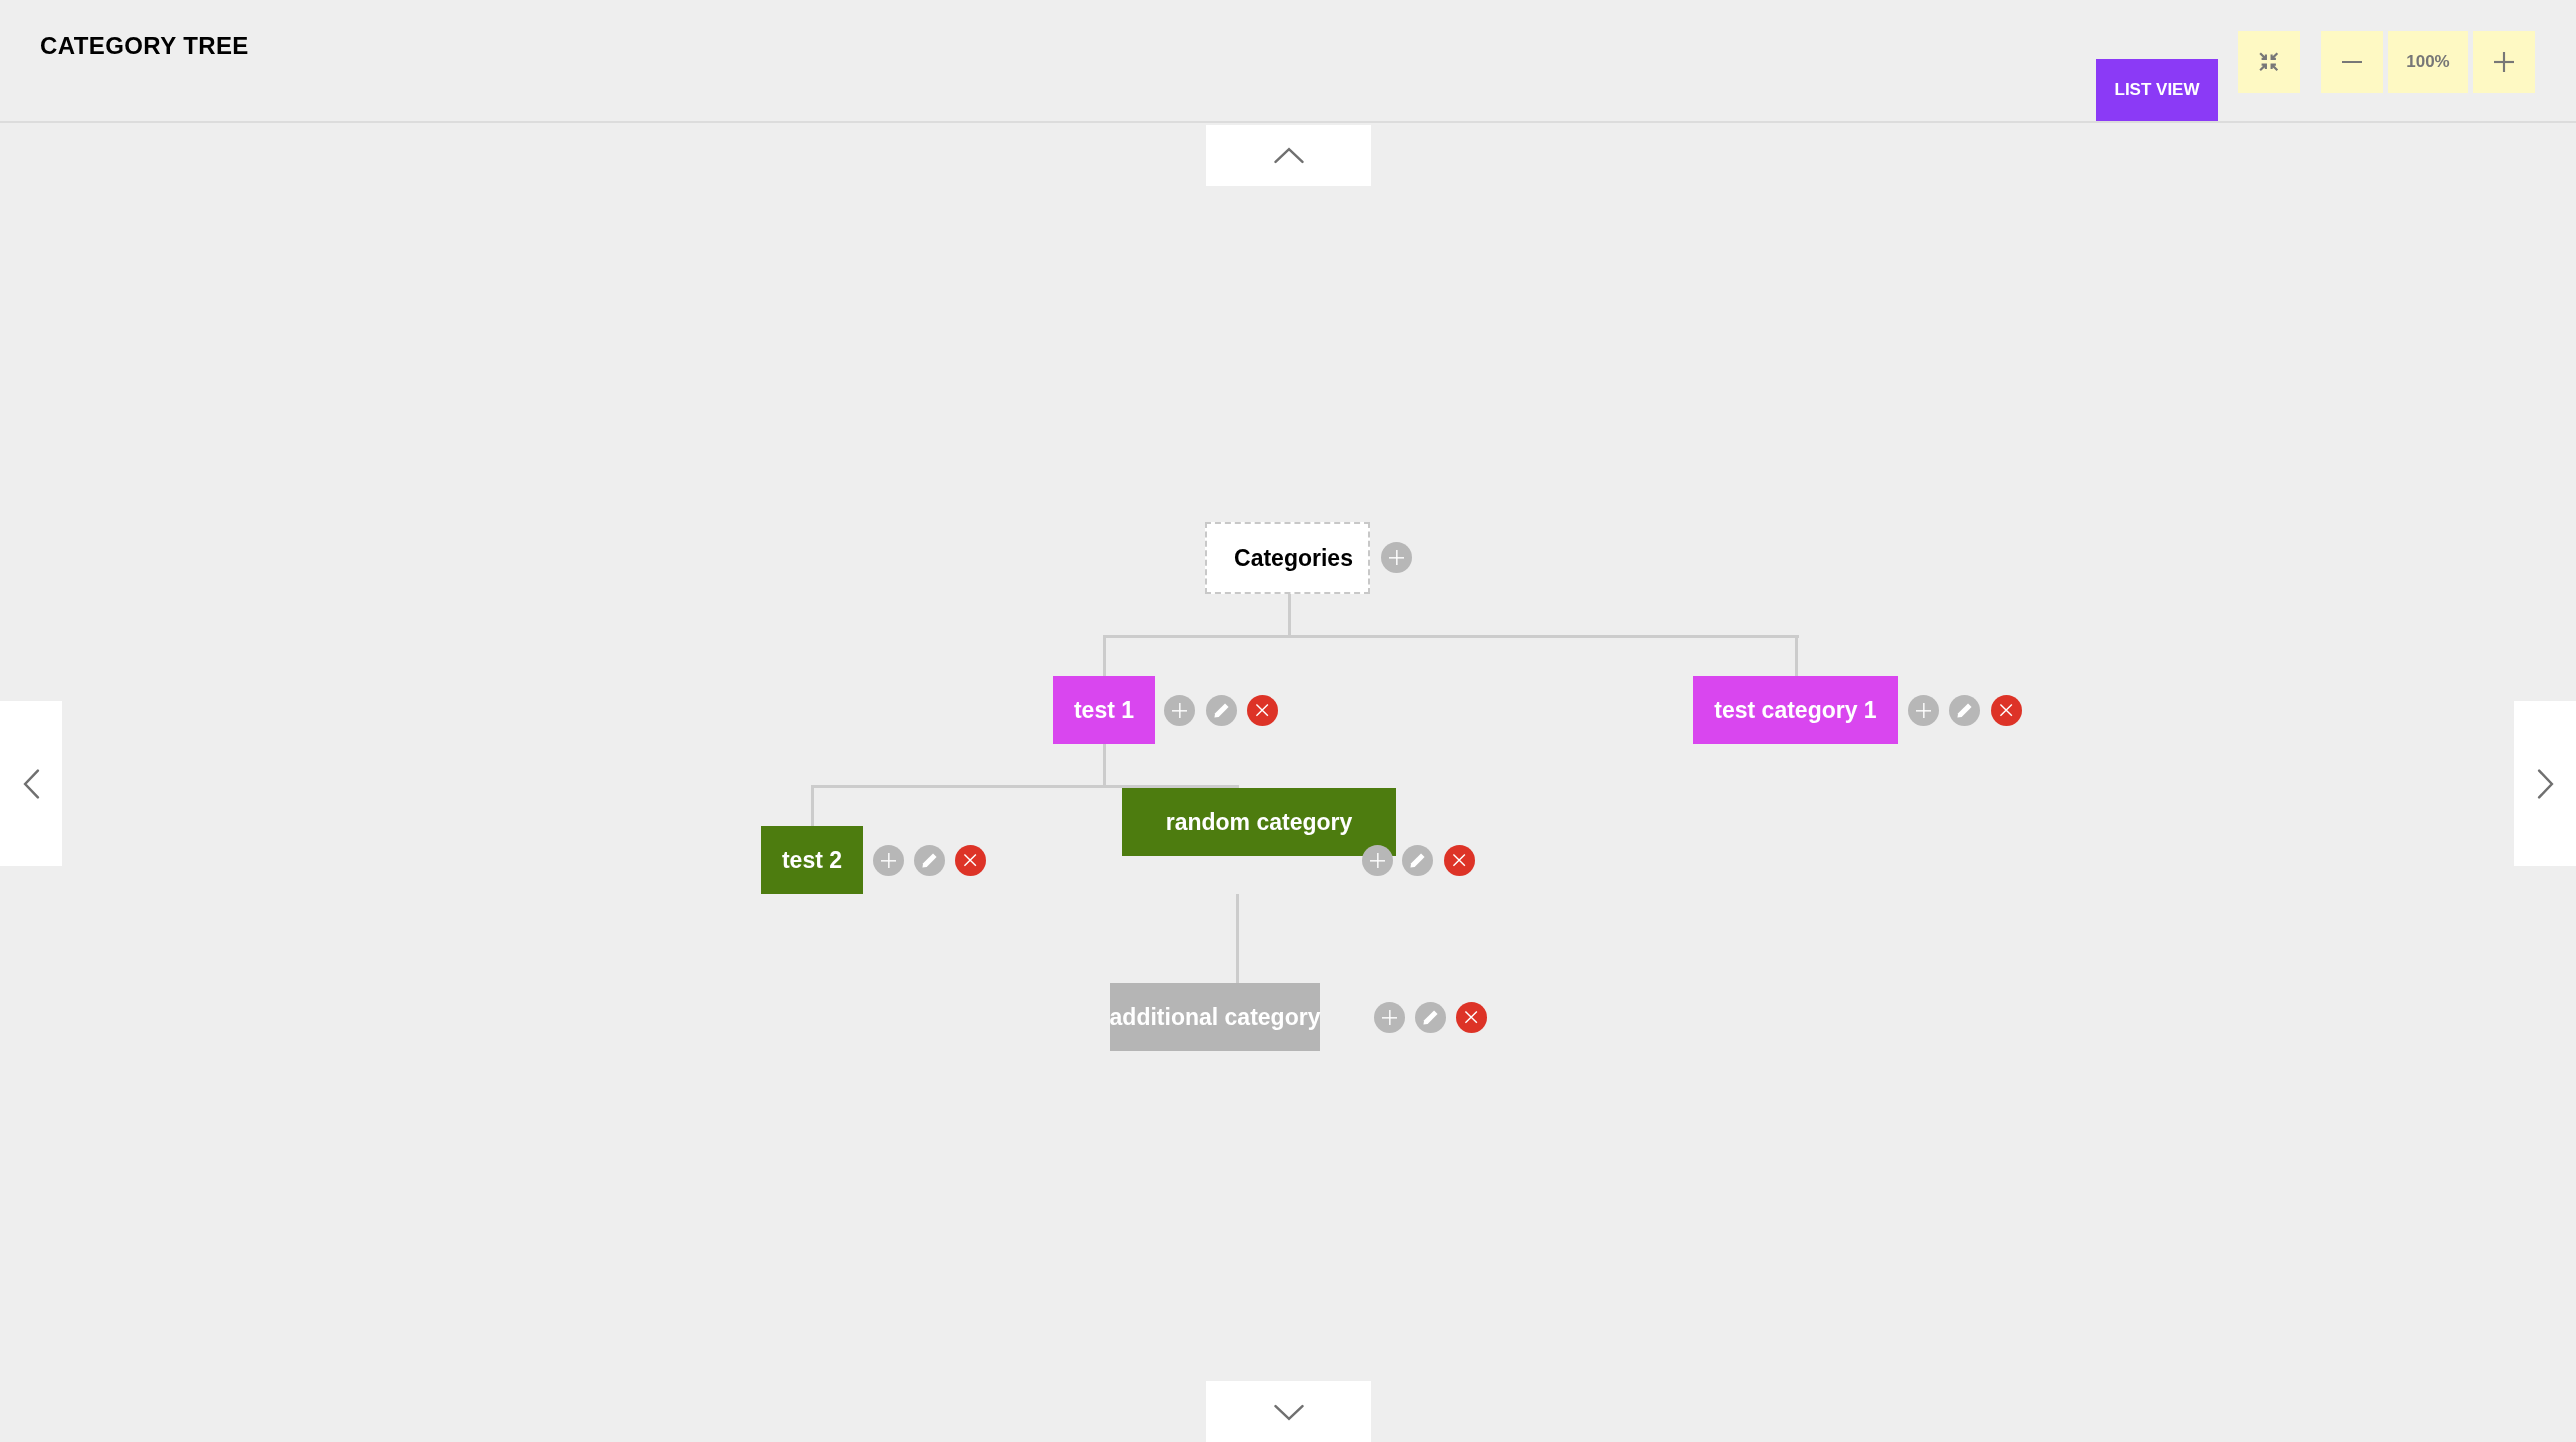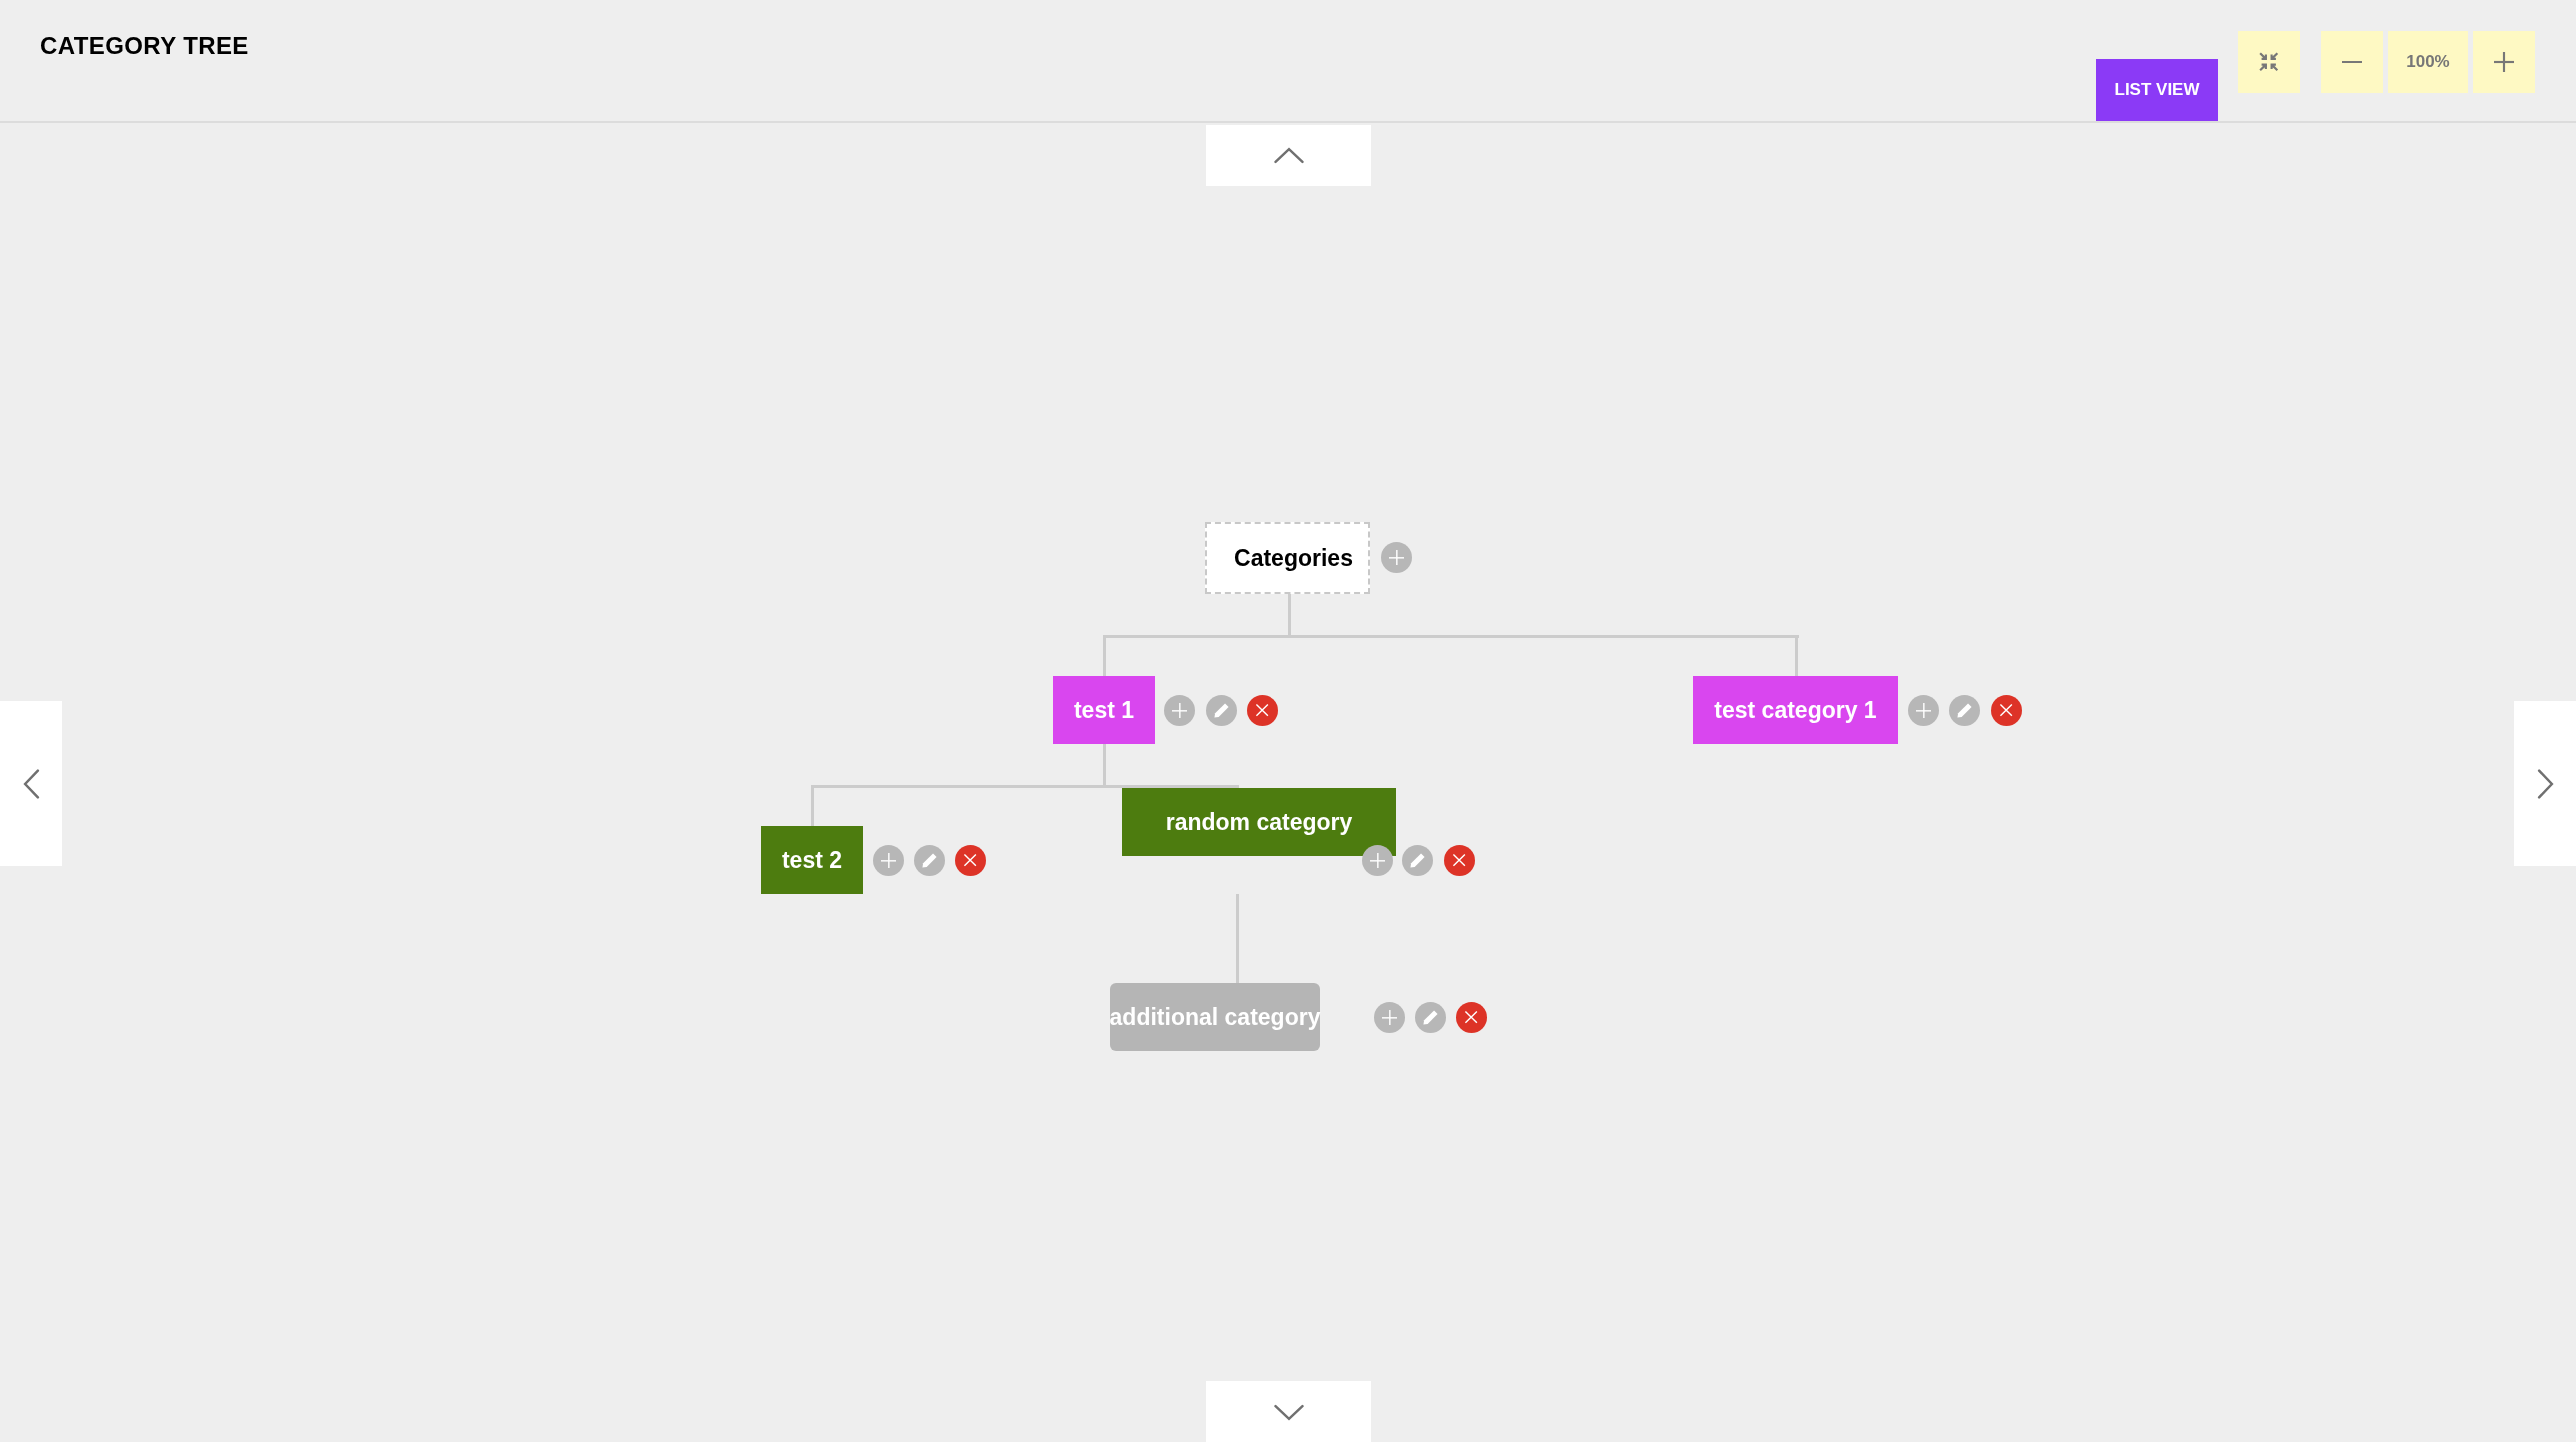--- a/index.html
+++ b/index.html
@@ -176,21 +176,21 @@
   <svg width="17" height="17" viewBox="0 0 24 24">
       <path d="M17 2 L22 7 L8 21 L2 22 L3 16 Z" fill="#fff"></path>
     </svg>
 </div>
 <div class="act del" style="left:1444px;top:845px;">
   <svg width="14.3" height="14.3" viewBox="0 0 20 20" stroke="#fff" stroke-width="2">
       <path d="M2 2 L18 18 M18 2 L2 18"></path>
     </svg>
 </div>
 
-<div class="node gray" style="left:1110px;top:983px;width:210px;border-radius:6px;">additional category</div>
+<div class="node gray" style="left:1110px;top:983px;width:210px;">additional category</div>
 <div class="act" style="left:1374px;top:1002px;">
   <svg width="15.7" height="15.7" viewBox="0 0 22 22">
       <rect x="0" y="10" width="22" height="2" fill="#fff"></rect>
       <rect x="10" y="0" width="2" height="22" fill="#fff"></rect>
     </svg>
 </div>
 <div class="act" style="left:1415px;top:1002px;">
   <svg width="17" height="17" viewBox="0 0 24 24">
       <path d="M17 2 L22 7 L8 21 L2 22 L3 16 Z" fill="#fff"></path>
     </svg>

